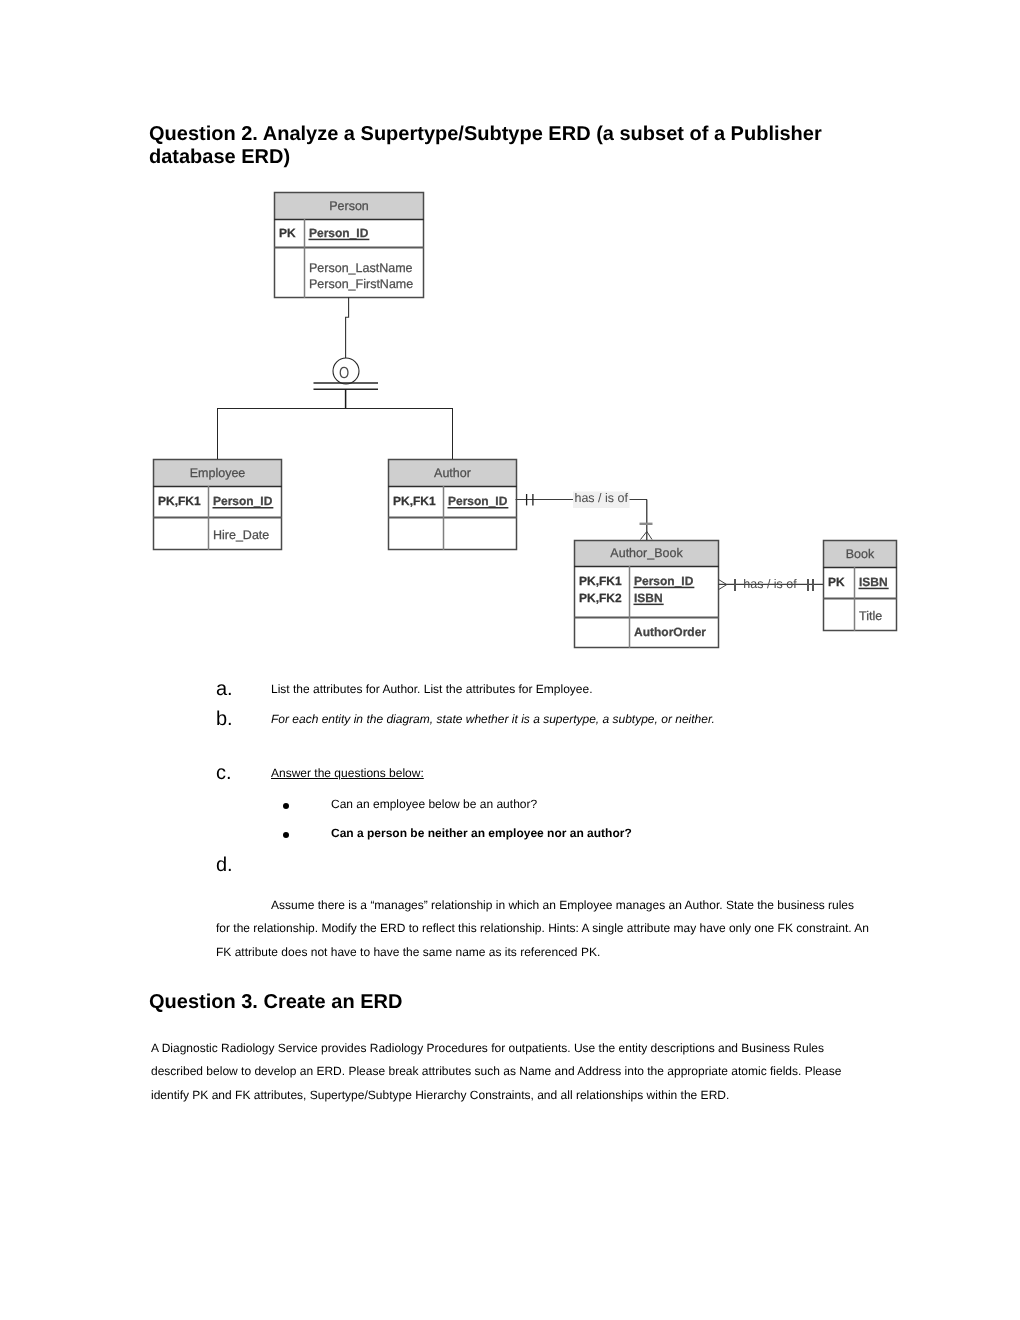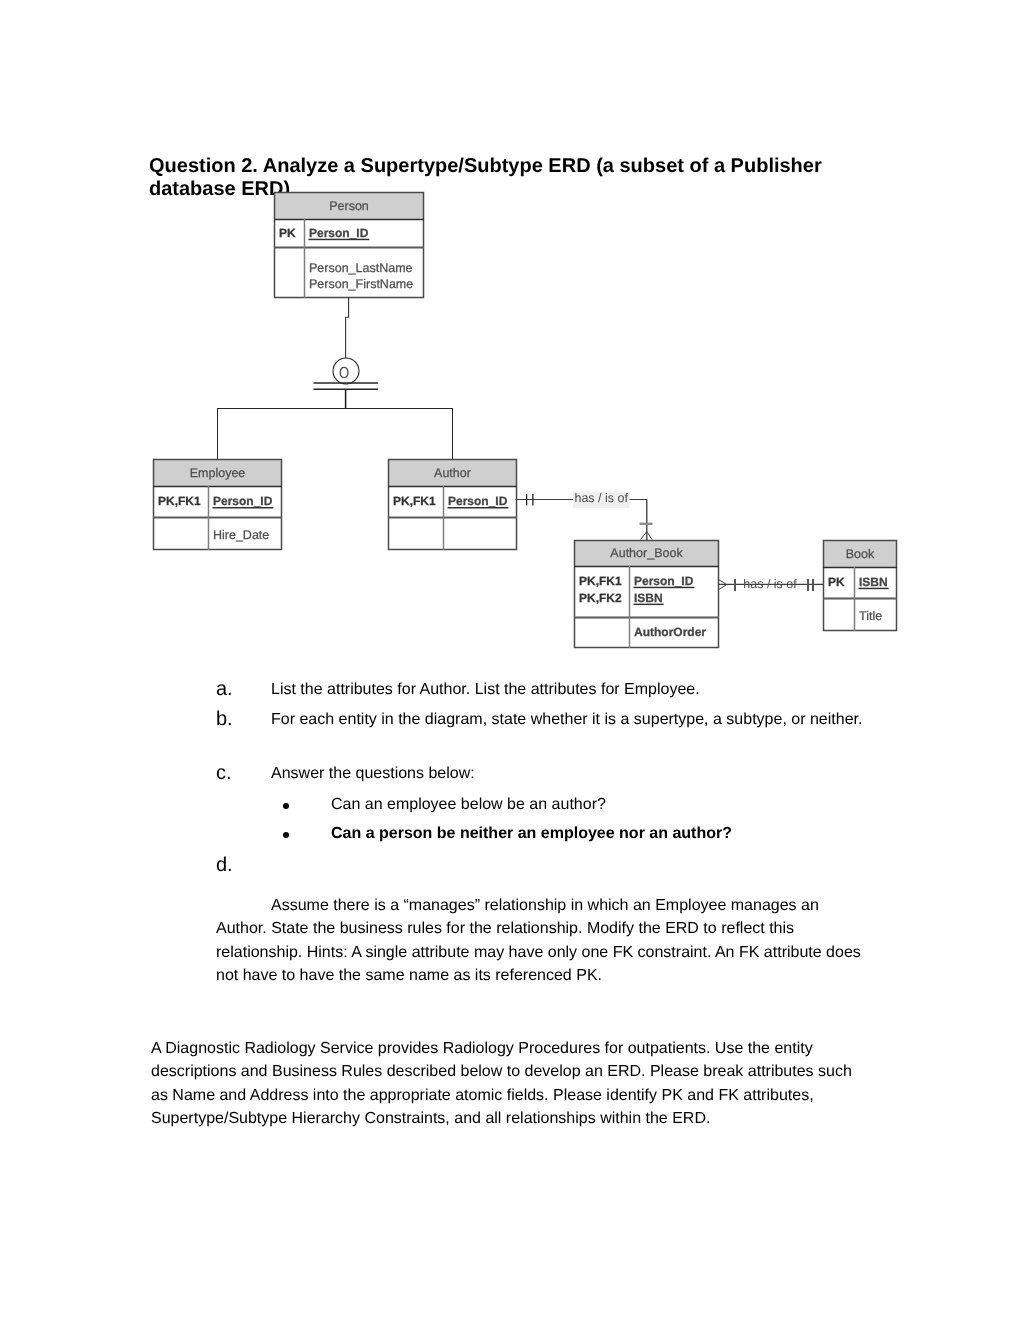--- a/index.html
+++ b/index.html
@@ -1,20 +1,20 @@
 <!DOCTYPE html>
 <html><head>
 <meta charset="utf-8">
 <style>
   html,body{margin:0;padding:0;background:#fff;}
   body{width:1020px;height:1320px;font-family:"Liberation Sans",sans-serif;color:#000;-webkit-font-smoothing:antialiased;text-rendering:geometricPrecision;}
   .page{position:relative;width:1020px;height:1320px;overflow:hidden;background:#fff;}
 
-  .h-q{position:absolute;font-weight:bold;font-size:20px;line-height:23.3px;letter-spacing:0;margin-top:32px;}
-  .body-txt{position:absolute;font-size:16px;line-height:23.3px;}
+  .h-q{position:absolute;font-weight:bold;font-size:20px;line-height:23.3px;letter-spacing:0;}
+  .body-txt{position:absolute;font-size:12px;line-height:23.3px;}
   .marker{position:absolute;font-size:20px;line-height:23.3px;}
   .hang{text-indent:55px;}
   .bullet-dot{position:absolute;width:6px;height:6px;border-radius:50%;background:#000;}
 
   #erd{position:absolute;left:0;top:0;}
 </style>
 </head>
 <body>
 
 <div class="page">
@@ -100,39 +100,40 @@
       <text x="770" y="587.5" font-family="&quot;Liberation Sans&quot;, sans-serif" font-size="12.5" fill="#4c4c4c" text-anchor="middle">has / is of</text>
     </svg>
 
   <div>
     <div class="marker" style="left:216px;top:678px;">a.</div>
     <div class="body-txt" style="left:271px;top:678px;width:600px;">List the attributes for Author. List the attributes for Employee.</div>
   </div>
 
   <div>
     <div class="marker" style="left:216px;top:708px;">b.</div>
-    <div class="body-txt hang" style="left:216px;top:708px;width:653px;">For each entity in the diagram, state whether it is a supertype, a subtype, or neither.</div>
+    <div class="body-txt hang" style="left:216px;top:708px;width:653px;font-style:italic;">For each entity in the diagram, state whether it is a supertype, a subtype, or neither.</div>
   </div>
 
   <div>
     <div class="marker" style="left:216px;top:762px;">c.</div>
-    <div class="body-txt" style="left:271px;top:762px;width:600px;">Answer the questions below:</div>
+    <div class="body-txt" style="left:271px;top:762px;width:600px;text-decoration:underline;">Answer the questions below:</div>
   </div>
 
   <div>
     <div class="bullet-dot" style="left:283px;top:803px;"></div>
     <div class="body-txt" style="left:331px;top:793px;width:560px;">Can an employee below be an author?</div>
   </div>
 
   <div>
     <div class="bullet-dot" style="left:283px;top:832px;"></div>
     <div class="body-txt" style="left:331px;top:822px;width:560px;font-weight:bold;">Can a person be neither an employee nor an author?</div>
   </div>
 
   <div>
     <div class="marker" style="left:216px;top:854px;">d.</div>
     <div class="body-txt hang" style="left:216px;top:894px;width:653px;">Assume there is a “manages” relationship in which an Employee manages an Author. State the business rules for the relationship. Modify the ERD to reflect this relationship. Hints: A single attribute may have only one FK constraint. An FK attribute does not have to have the same name as its referenced PK.</div>
   </div>
 
+  <div class="h-q" style="left:149px;top:991px;width:690px;">Question 3. Create an ERD</div>
 
   <div class="body-txt" style="left:151px;top:1037px;width:722px;">A Diagnostic Radiology Service provides Radiology Procedures for outpatients. Use the entity descriptions and Business Rules described below to develop an ERD. Please break attributes such as Name and Address into the appropriate atomic fields. Please identify PK and FK attributes, Supertype/Subtype Hierarchy Constraints, and all relationships within the ERD.</div>
 
 </div>
 
 </body></html>

